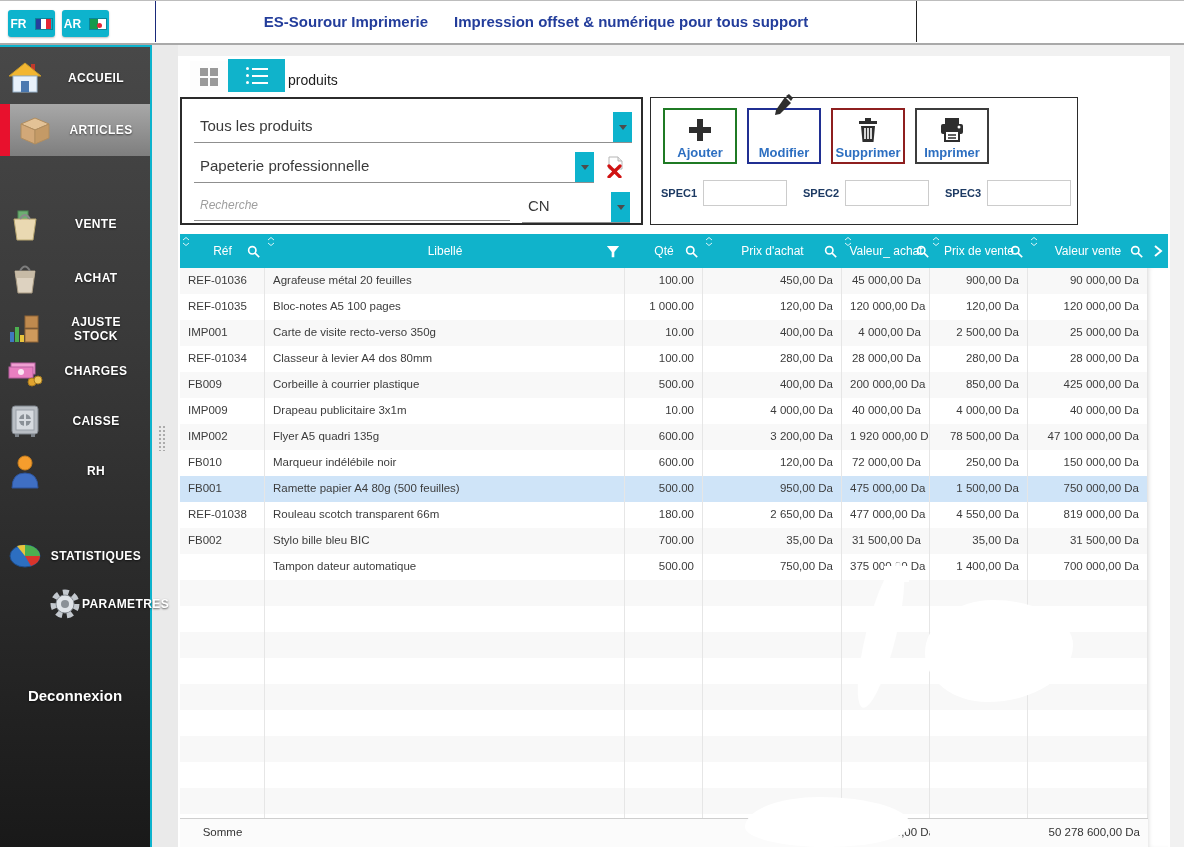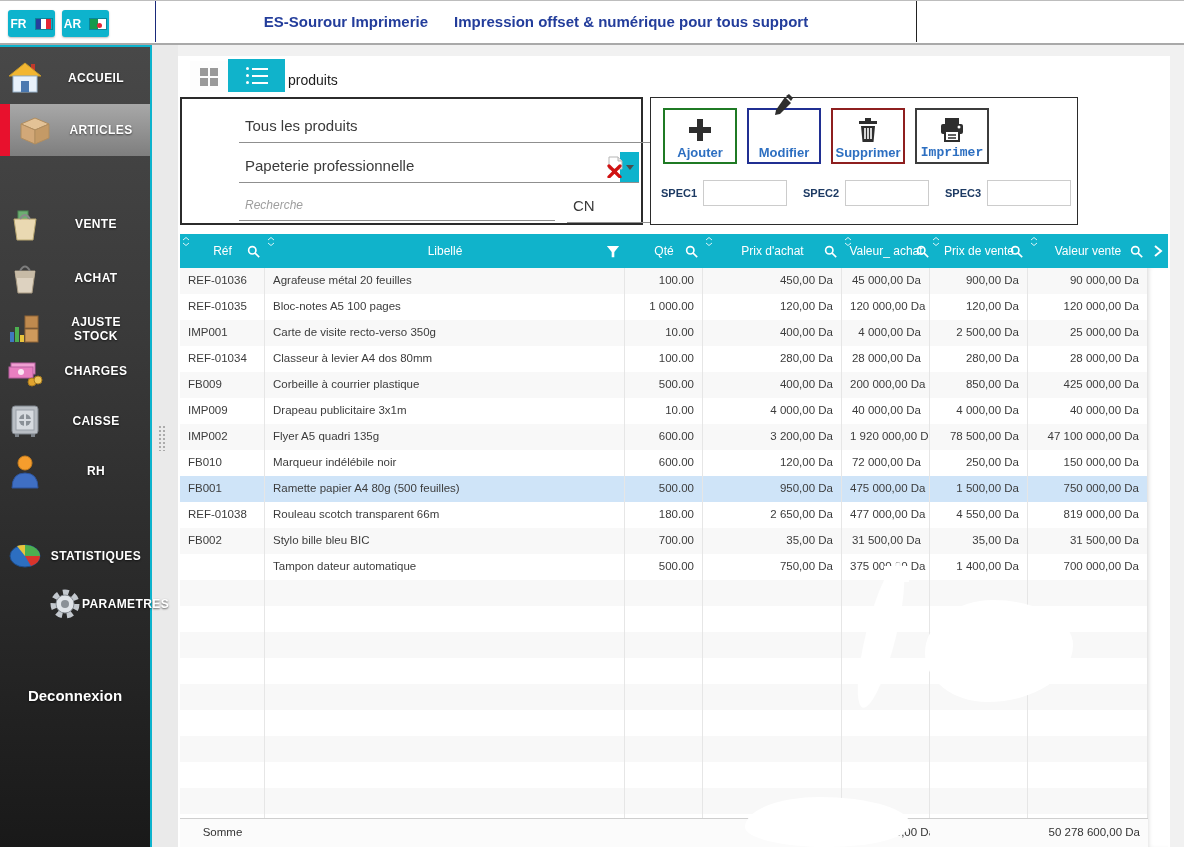--- a/index.html
+++ b/index.html
@@ -57,21 +57,21 @@
   .tab-list { width:57px; height:33px; background:#10b3cb; display:flex; align-items:center; justify-content:center; cursor:pointer; }
   .listicon { display:flex; flex-direction:column; gap:4px; }
   .listicon i { display:flex; align-items:center; gap:3px; }
   .listicon i::before { content:""; width:3px; height:3px; background:#fff; border-radius:50%; }
   .listicon i::after { content:""; width:16px; height:2px; background:#fff; }
   .tab-label { font-size:14px; color:#1d1d1d; margin-left:3px; align-self:center; padding-top:8px; }
 
   
   .filterpanel { position:absolute; left:180px; top:97px; width:463px; height:128px; background:#fff;
                  border:2px solid #2b2b2b; z-index:7; }
-  .ffield { position:absolute; border-bottom:1px solid #8f8f8f;margin-left:45px; }
+  .ffield { position:absolute; border-bottom:1px solid #8f8f8f; }
   .ffield .ftext { font-size:15px; color:#3a3a3a; display:block; padding:6px 2px 8px 6px; white-space:nowrap; overflow:hidden; }
   .ddbtn { position:absolute; right:0; bottom:0; width:19px; height:30px; background:#0db3cd;
            display:flex; align-items:center; justify-content:center; cursor:pointer; }
   .ddbtn::after { content:""; border-left:4px solid transparent; border-right:4px solid transparent; border-top:5px solid #4c4c4c; }
   .f1 { left:12px; top:12px; width:438px; }
   .f2 { left:12px; top:52px; width:400px; }
   .f3 { left:12px; top:92px; width:316px; }
   .f4 { left:340px; top:92px; width:108px; }
   .search-input { width:100%; border:0; outline:none; font-size:12px; color:#3a3a3a; padding:7px 2px 8px 6px;
                   font-family:"Liberation Sans", sans-serif; background:transparent; }
@@ -81,21 +81,21 @@
   
   .btnpanel { position:absolute; left:650px; top:97px; width:428px; height:128px; background:#fff;
               border:1px solid #2b2b2b; z-index:7; }
   .toolbtn { position:absolute; top:10px; width:74px; height:56px; background:#fff; cursor:pointer;
              display:flex; flex-direction:column; align-items:center; justify-content:flex-end; padding-bottom:2px; }
   .toolbtn .blabel { color:#2d6fc1; font-weight:bold; font-size:13px; }
   .toolbtn .bicon { height:30px; display:flex; align-items:center; justify-content:center; }
   .tb-add { left:12px; border:2px solid #1f7a24; }
   .tb-edit { left:96px; border:2px solid #202f92;gap:28px; }
   .tb-del { left:180px; border:2px solid #8e1f1f; }
-  .tb-print { left:264px; border:2px solid #3c3c3c;font-family:Liberation Mono, monospace; }
+  .tb-print { left:264px; border:2px solid #3c3c3c; }
   .plusicon { position:relative; width:22px; height:22px; }
   .plusicon::before { content:""; position:absolute; left:8px; top:0; width:6px; height:22px; background:#2e2e2e; }
   .plusicon::after { content:""; position:absolute; left:0; top:8px; width:22px; height:6px; background:#2e2e2e; }
   .specgrp { position:absolute; top:82px; display:flex; align-items:center; gap:6px; }
   .sg1{left:10px;} .sg2{left:152px;} .sg3{left:294px;}
   .speclabel { color:#1d3a63; font-weight:bold; font-size:11px; }
   .specinput { width:84px; height:26px; border:1px solid #cccccc; background:#fff; outline:none;
                font-family:"Liberation Sans", sans-serif; font-size:12px; padding:0 4px; }
 
   

